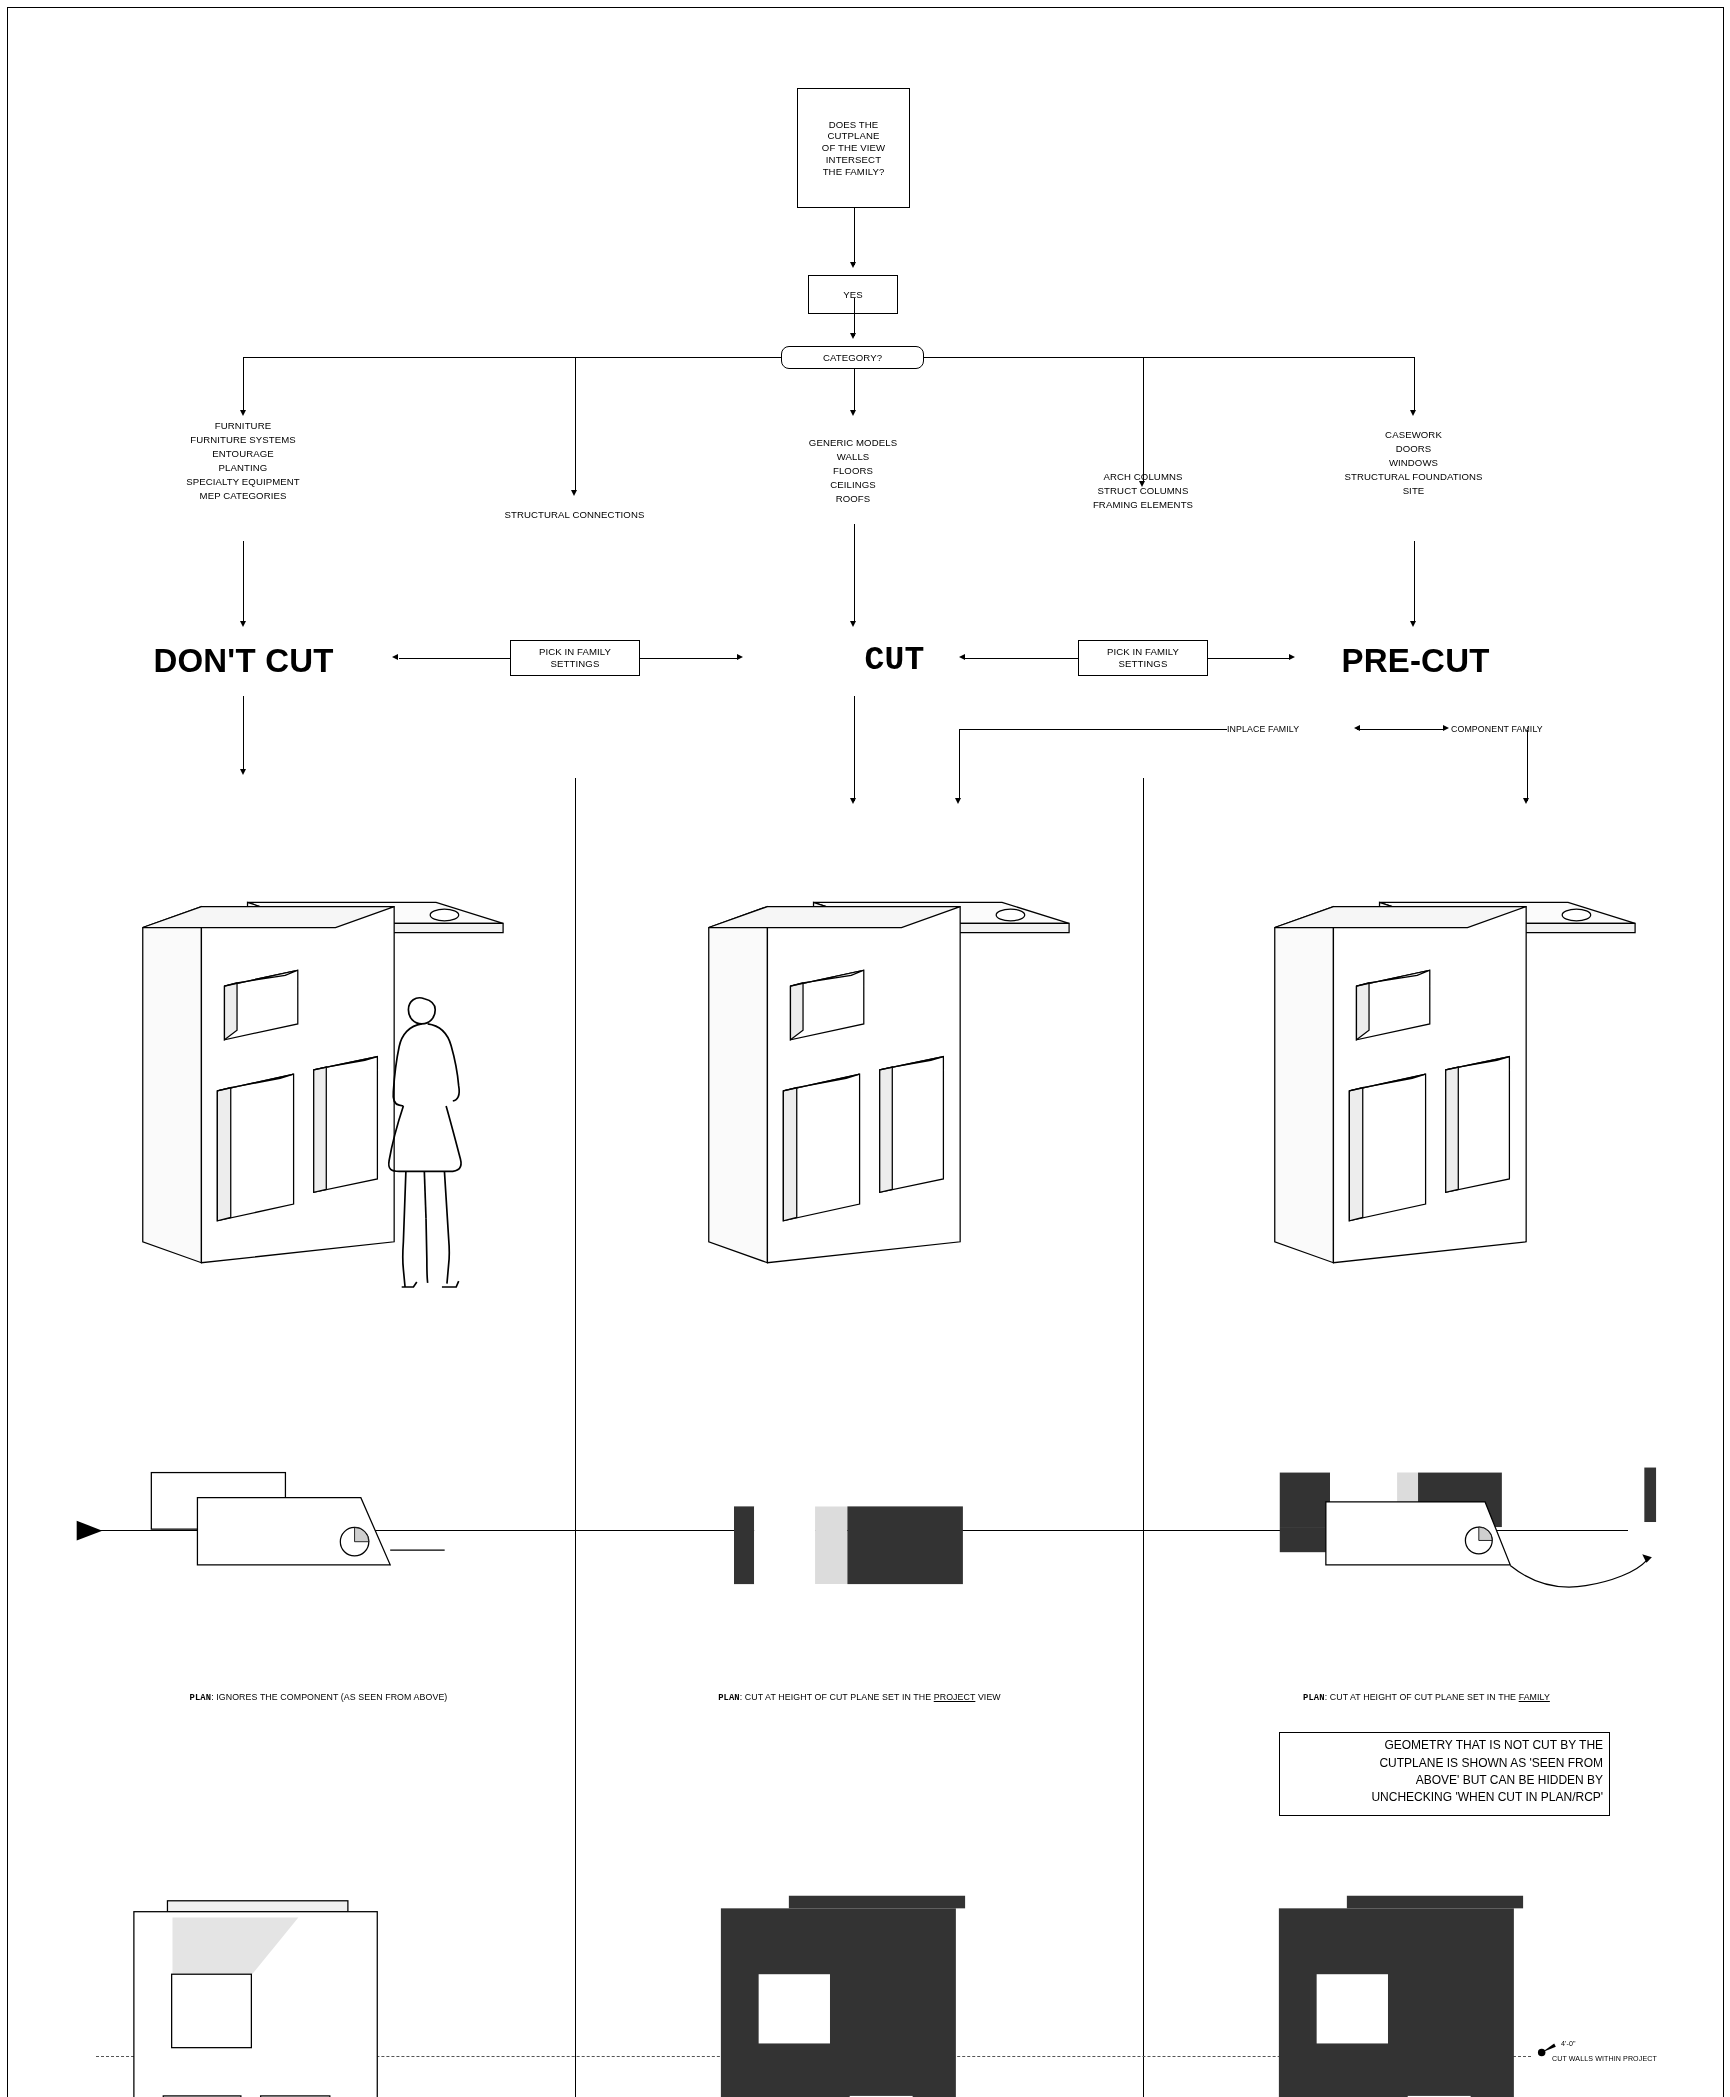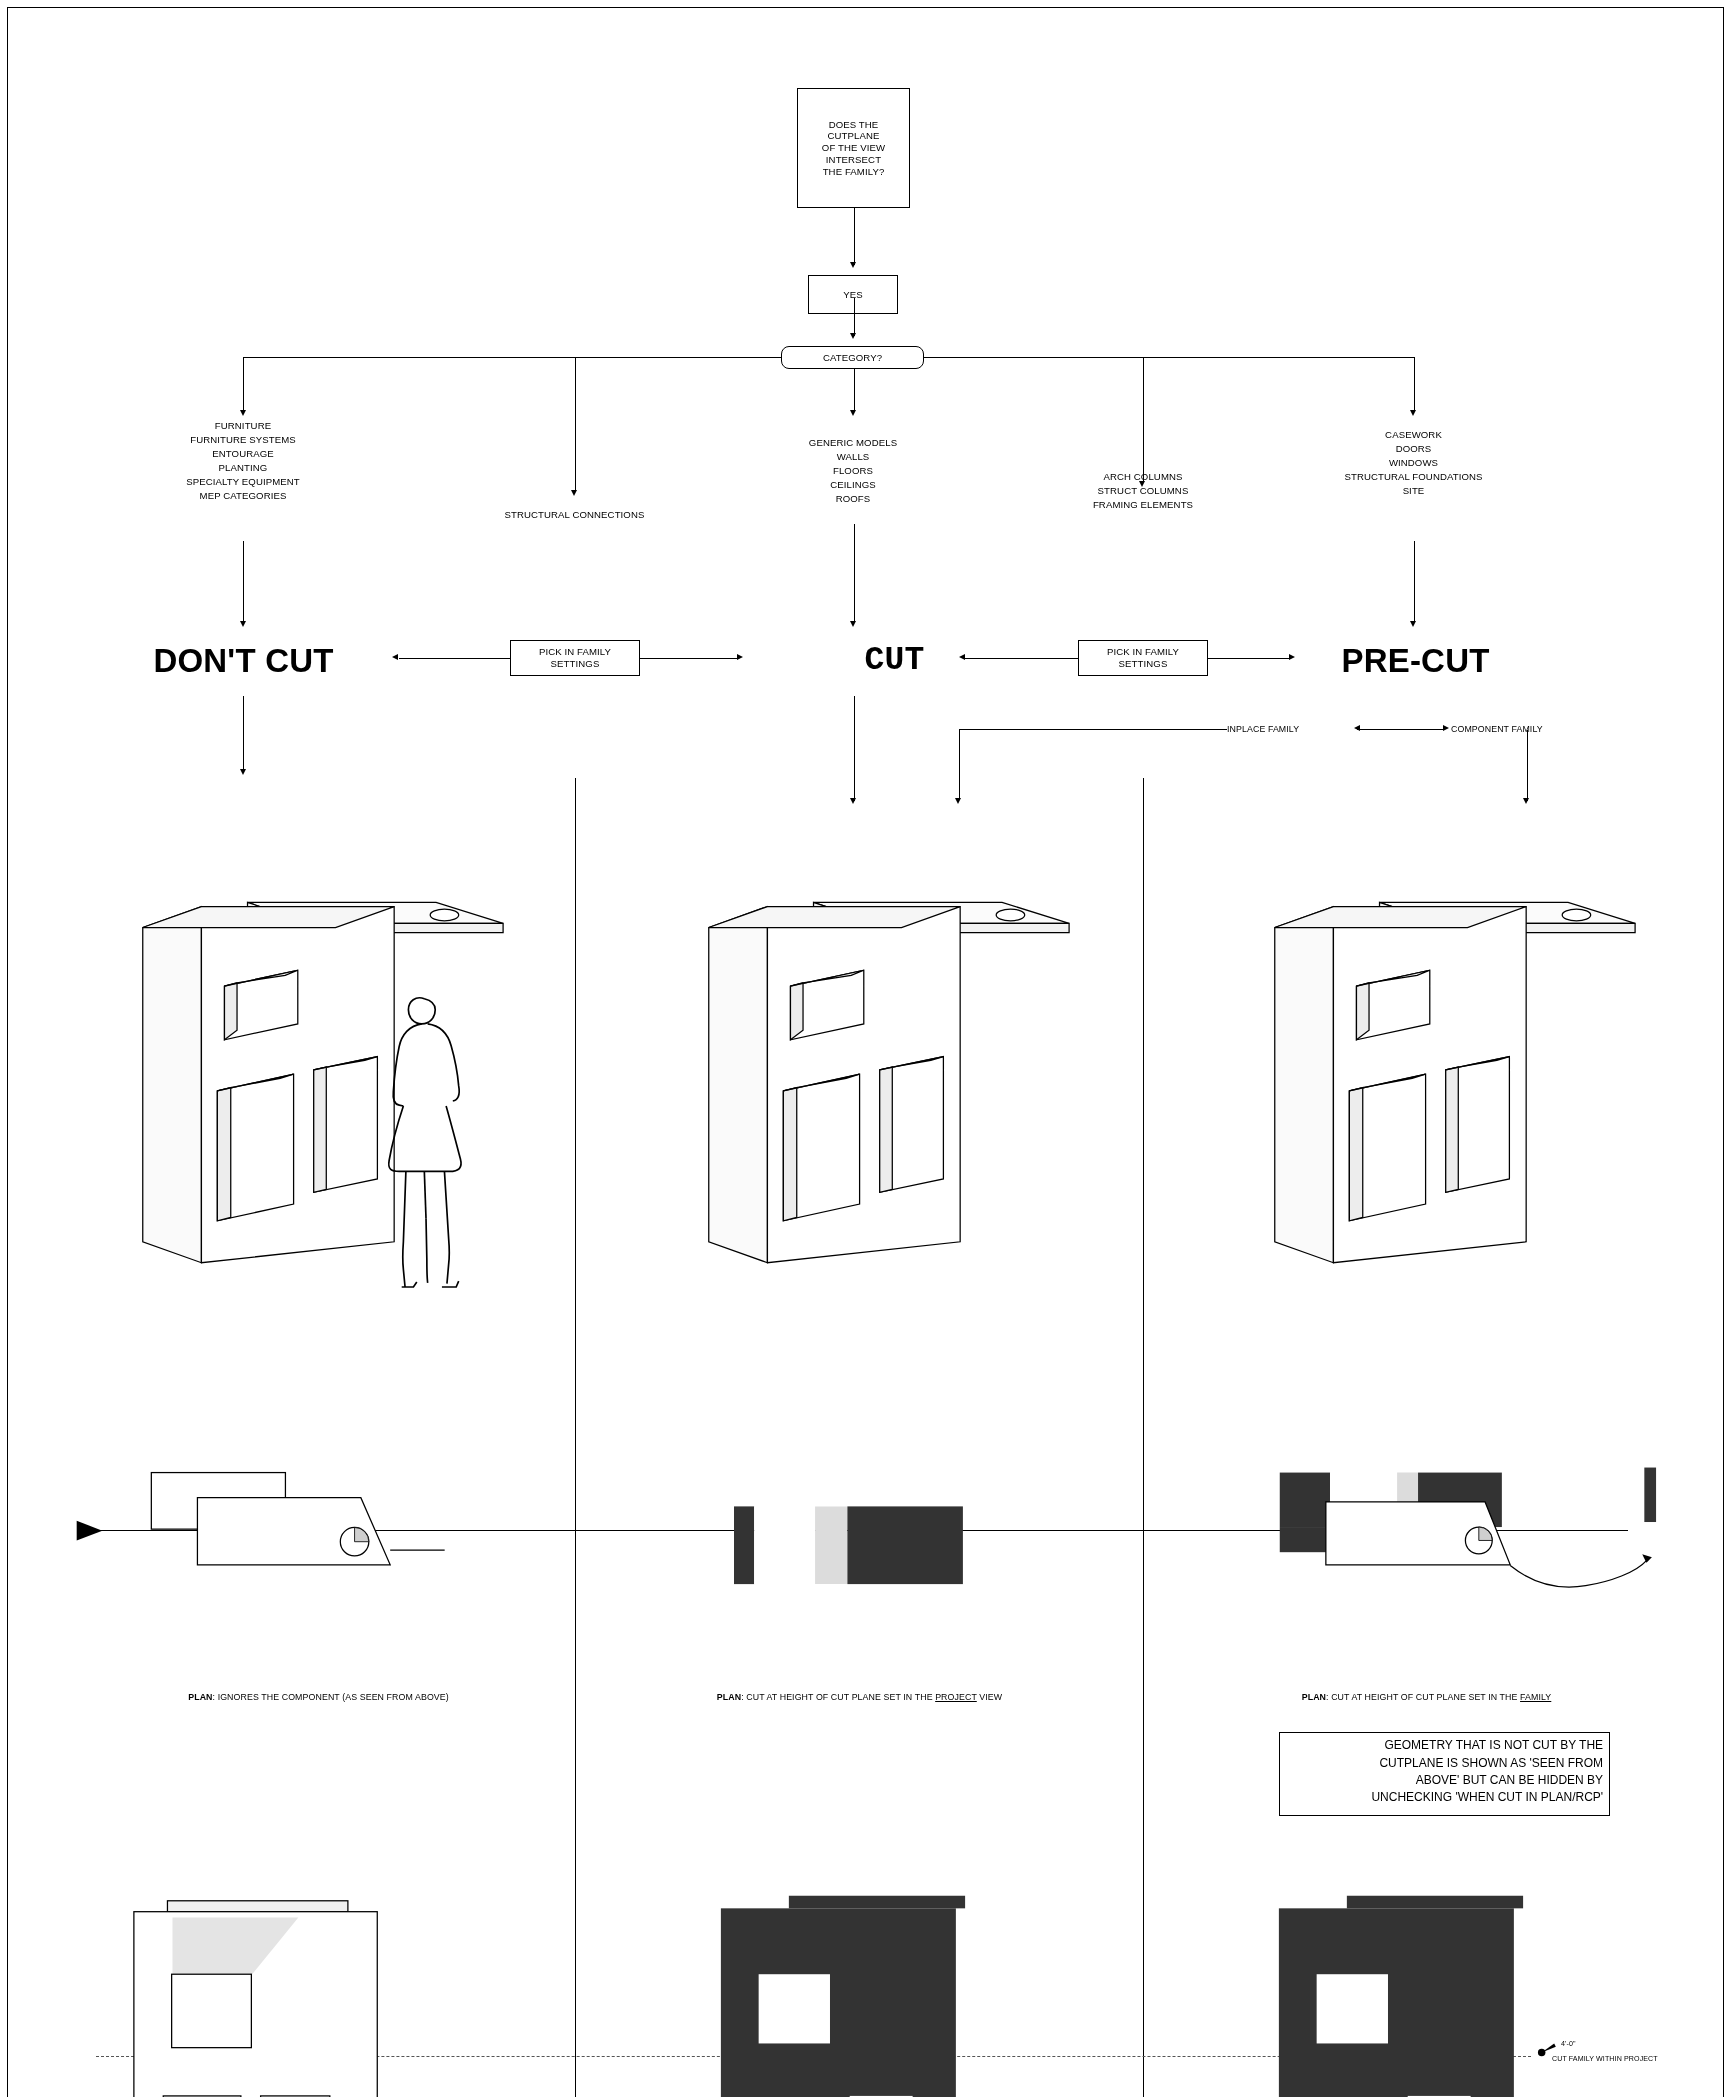--- a/index.html
+++ b/index.html
@@ -53,21 +53,21 @@
   .arr-d, .arr-u, .arr-l, .arr-r { position:absolute; width:0; height:0; }
   .arr-d { border-left:3.8px solid transparent; border-right:3.8px solid transparent; border-top:6.3px solid #000; }
   .arr-l { border-top:3.8px solid transparent; border-bottom:3.8px solid transparent; border-right:6.3px solid #000; }
   .arr-r { border-top:3.8px solid transparent; border-bottom:3.8px solid transparent; border-left:6.3px solid #000; }
 
   
   .cap {
     position:absolute; font-size:8.8px; line-height:1.5; letter-spacing:0.1px;
     text-align:center;
   }
-  .cap b { font-weight:bold; }
+  .cap b { font-weight:bold;font-family:Liberation Mono, monospace; }
   .cap u { text-decoration:underline; }
 
   .notebox {
     position:absolute; border:0.8px solid #000; background:#fff;
     font-size:12px; line-height:1.45; text-align:right;
     padding:4.2px 5.9px;
   }
 
   .tinylbl { position:absolute; font-size:7.1px; line-height:1.3; letter-spacing:0.1px; }
 
@@ -388,16 +388,16 @@
     </svg>
   </div>
 
   <div class="abs" style="left:1535px; top:2040px;">
     <svg width="25" height="19.3" viewBox="0 0 60 46">
       <circle cx="16" cy="30" r="9" fill="#000"></circle>
       <polygon points="16,30 46,8 50,16" fill="#000"></polygon>
     </svg>
   </div>
   <div class="tinylbl" style="left:1561px; top:2040px;">4'-0"</div>
-  <div class="tinylbl" style="left:1552px; top:2055px;">CUT FAMILY WITHIN PROJECT</div>
+  <div class="tinylbl" style="left:1552px; top:2055px;">CUT WALLS WITHIN PROJECT</div>
 
 </div>
 
 
 </body></html>

